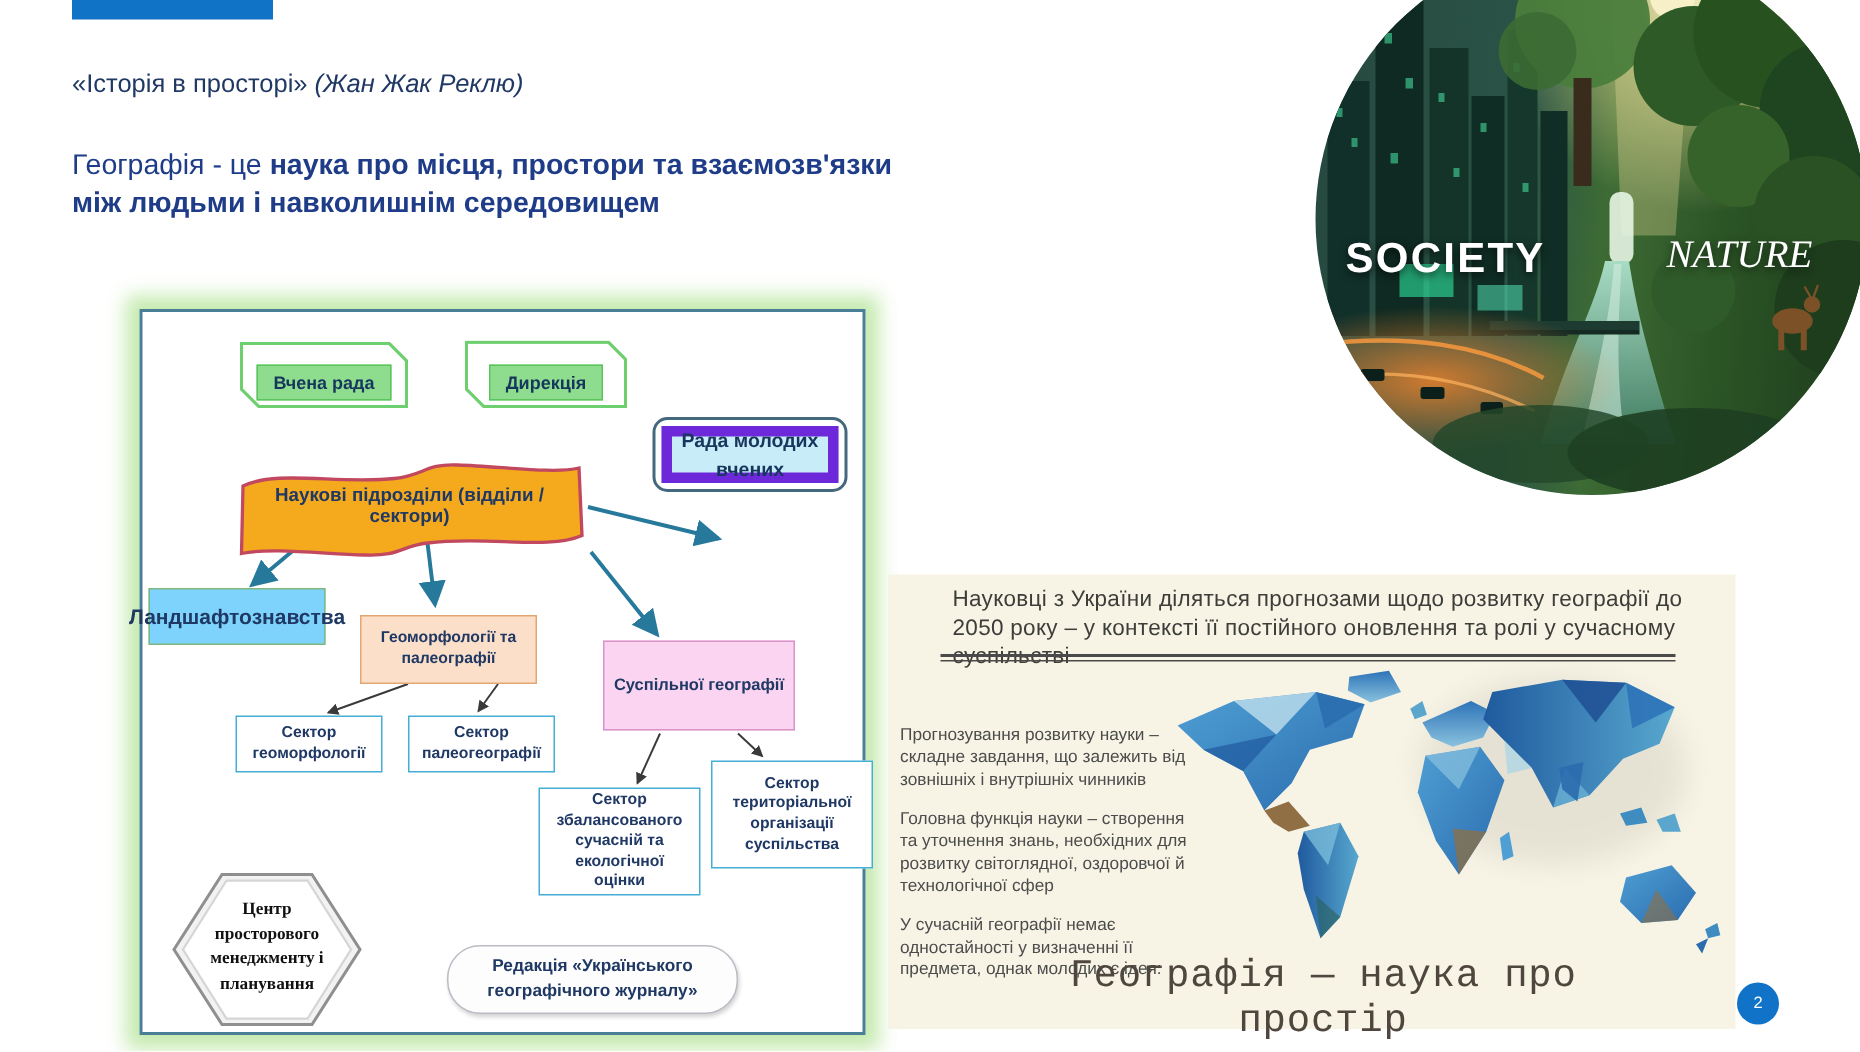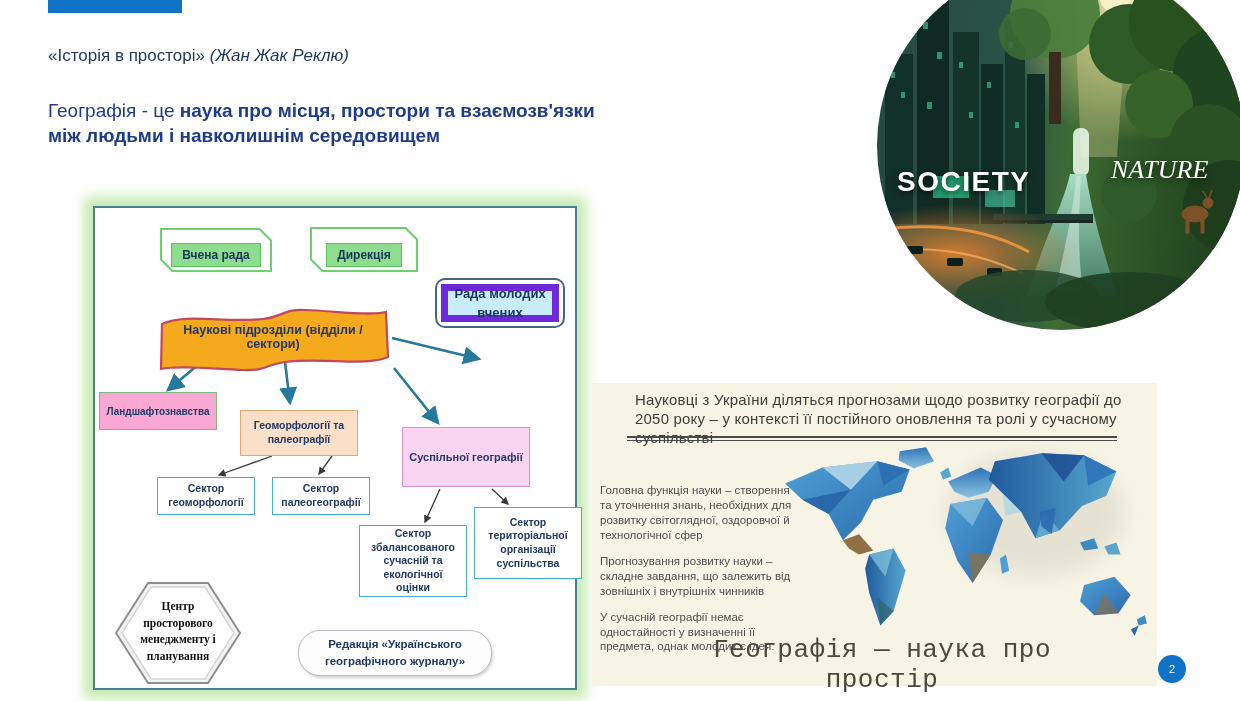--- a/index.html
+++ b/index.html
@@ -22,42 +22,42 @@
   .snip-outer { position:absolute; background:#6ecf6e; clip-path:polygon(0 0, calc(100% - 12px) 0, 100% 12px, 100% 100%, 12px 100%, 0 calc(100% - 12px)); padding:2px; }
   .snip-inner { width:100%; height:100%; background:#ffffff; clip-path:polygon(0 0, calc(100% - 11px) 0, 100% 11px, 100% 100%, 11px 100%, 0 calc(100% - 11px));
                 display:flex; align-items:center; justify-content:center; }
   .green-fill { background:#8edd8e; border:1px solid #5cc45c; padding:4px 10px; font-size:12px; font-weight:bold; color:#17365d;margin-top:10px; }
   .round-outer { position:absolute; background:#ffffff; border:2px solid #44687d; border-radius:10px; display:flex; align-items:center; justify-content:center; padding:4px; }
   .blue-fill { background:#c9ecf9; border:7px solid #6d28d9; width:100%; height:100%; display:flex; align-items:center; justify-content:center;
                font-size:13px; font-weight:bold; color:#17365d; text-align:center; line-height:1.5; }
   .banner-wrap { position:absolute; left:60px; top:99px; width:238px; height:66px; }
   .banner-wrap svg { position:absolute; left:0; top:0; }
   .banner-text { position:absolute; left:8px; top:16px; width:220px; text-align:center; font-size:12.5px; font-weight:bold; color:#1f3864; }
-  .dept-landscape { background:#f9a8d4; border:1.5px solid #7fb77f; font-size:10px; }
+  .dept-landscape { background:#7dd3fc; border:1.5px solid #7fb77f; font-size:14px; }
   .dept-geo { background:#fbdfc8; border:1.5px solid #e4a774; font-size:10.5px; }
   .dept-carto { background:#44c4e9; border:1.5px solid #2f7d9a; font-size:11px; }
   .dept-social { background:#fad4f0; border:1.5px solid #da94ca; font-size:11px; }
   .sector { background:#ffffff; border:1.6px solid #43aed6; font-size:10.5px; }
   .hex-wrap { position:absolute; left:17px; top:372px; width:132px; height:106px; }
   .hex-wrap svg { position:absolute; left:0; top:0; }
   .hex-text { position:absolute; left:16px; top:18px; width:100px; text-align:center;
               font-family:"Liberation Serif", serif; font-weight:bold; font-size:11.5px; color:#111; line-height:1.45; }
   .editorial { position:absolute; left:203px; top:422px; width:194px; height:46px; background:#fdfdfd;
                border:1.5px solid #b9bcc4; border-radius:12px; box-shadow:1px 2px 3px rgba(0,0,0,0.18);
                display:flex; align-items:center; justify-content:center; text-align:center;
                font-size:11.5px; font-weight:bold; color:#1f3864; line-height:1.5; }
   .arrows { position:absolute; left:0; top:0; width:484px; height:484px; pointer-events:none; }
 
   
   .hero-circle { position:absolute; left:877px; top:-38px; width:368px; height:368px; border-radius:50%; overflow:hidden;
                  background:linear-gradient(95deg,#27493f 0%, #2a5347 38%, #3d6b34 52%, #2c5526 72%, #1c3a1c 100%); }
   .hero-sun { position:absolute; left:40%; top:-10%; width:60%; height:66%;
               background:radial-gradient(circle at 50% 32%, rgba(249,241,196,0.95) 0%, rgba(241,226,152,0.5) 32%, rgba(241,226,152,0) 70%); }
   .hero-circle svg { position:absolute; left:0; top:0; }
-  .hero-label-left { position:absolute; left:20px; top:204px; font-size:28px; font-weight:bold; color:#fff;
+  .hero-label-left { position:absolute; left:20px; top:194px; font-size:28px; font-weight:bold; color:#fff;
                      letter-spacing:1.5px; text-shadow:0 2px 6px rgba(0,0,0,0.65); }
   .hero-label-right { position:absolute; left:234px; top:193px; font-family:"Liberation Serif", serif; font-style:italic;
                       font-size:26px; color:#fff; text-shadow:0 2px 6px rgba(0,0,0,0.6); }
 
   
   .panel { position:absolute; left:592px; top:383px; width:565px; height:303px; background:#f7f4e6; }
   .panel-title { position:absolute; left:43px; top:7px; width:508px; font-size:15px; color:#3d3d3a; line-height:1.27; letter-spacing:0.2px; }
   .panel-rule { position:absolute; left:35px; top:53px; width:490px; height:5px;
                 border-top:2px solid #4a4a4a; border-bottom:1px solid #4a4a4a; }
   .panel-body { position:absolute; left:8px; top:100px; width:192px; font-size:11.5px; color:#4c4c4c; line-height:1.3; }
@@ -226,22 +226,22 @@
       </g>
     </svg>
     <div class="hero-label-left">SOCIETY</div>
     <div class="hero-label-right">NATURE</div>
   </div>
 
   <div class="panel">
     <div class="panel-title">Науковці з України діляться прогнозами щодо розвитку географії до 2050 року – у контексті її постійного оновлення та ролі у сучасному суспільстві</div>
     <div class="panel-rule"></div>
     <div class="panel-body">
+      <p>Прогнозування розвитку науки – складне завдання, що залежить від зовнішніх і внутрішніх чинників</p>
       <p>Головна функція науки – створення та уточнення знань, необхідних для розвитку світоглядної, оздоровчої й технологічної сфер</p>
-      <p>Прогнозування розвитку науки – складне завдання, що залежить від зовнішніх і внутрішніх чинників</p>
       <p>У сучасній географії немає одностайності у визначенні її предмета, однак молодих є ідея:</p>
     </div>
 
     <svg class="panel-map" viewBox="0 0 370 215">
       <defs>
         <linearGradient id="mg1" x1="0" y1="0" x2="1" y2="1">
             <stop offset="0" stop-color="#4f9fd4"></stop>
             <stop offset="1" stop-color="#2a6cae"></stop>
           </linearGradient>
         <linearGradient id="mg2" x1="0" y1="0" x2="0" y2="1">

